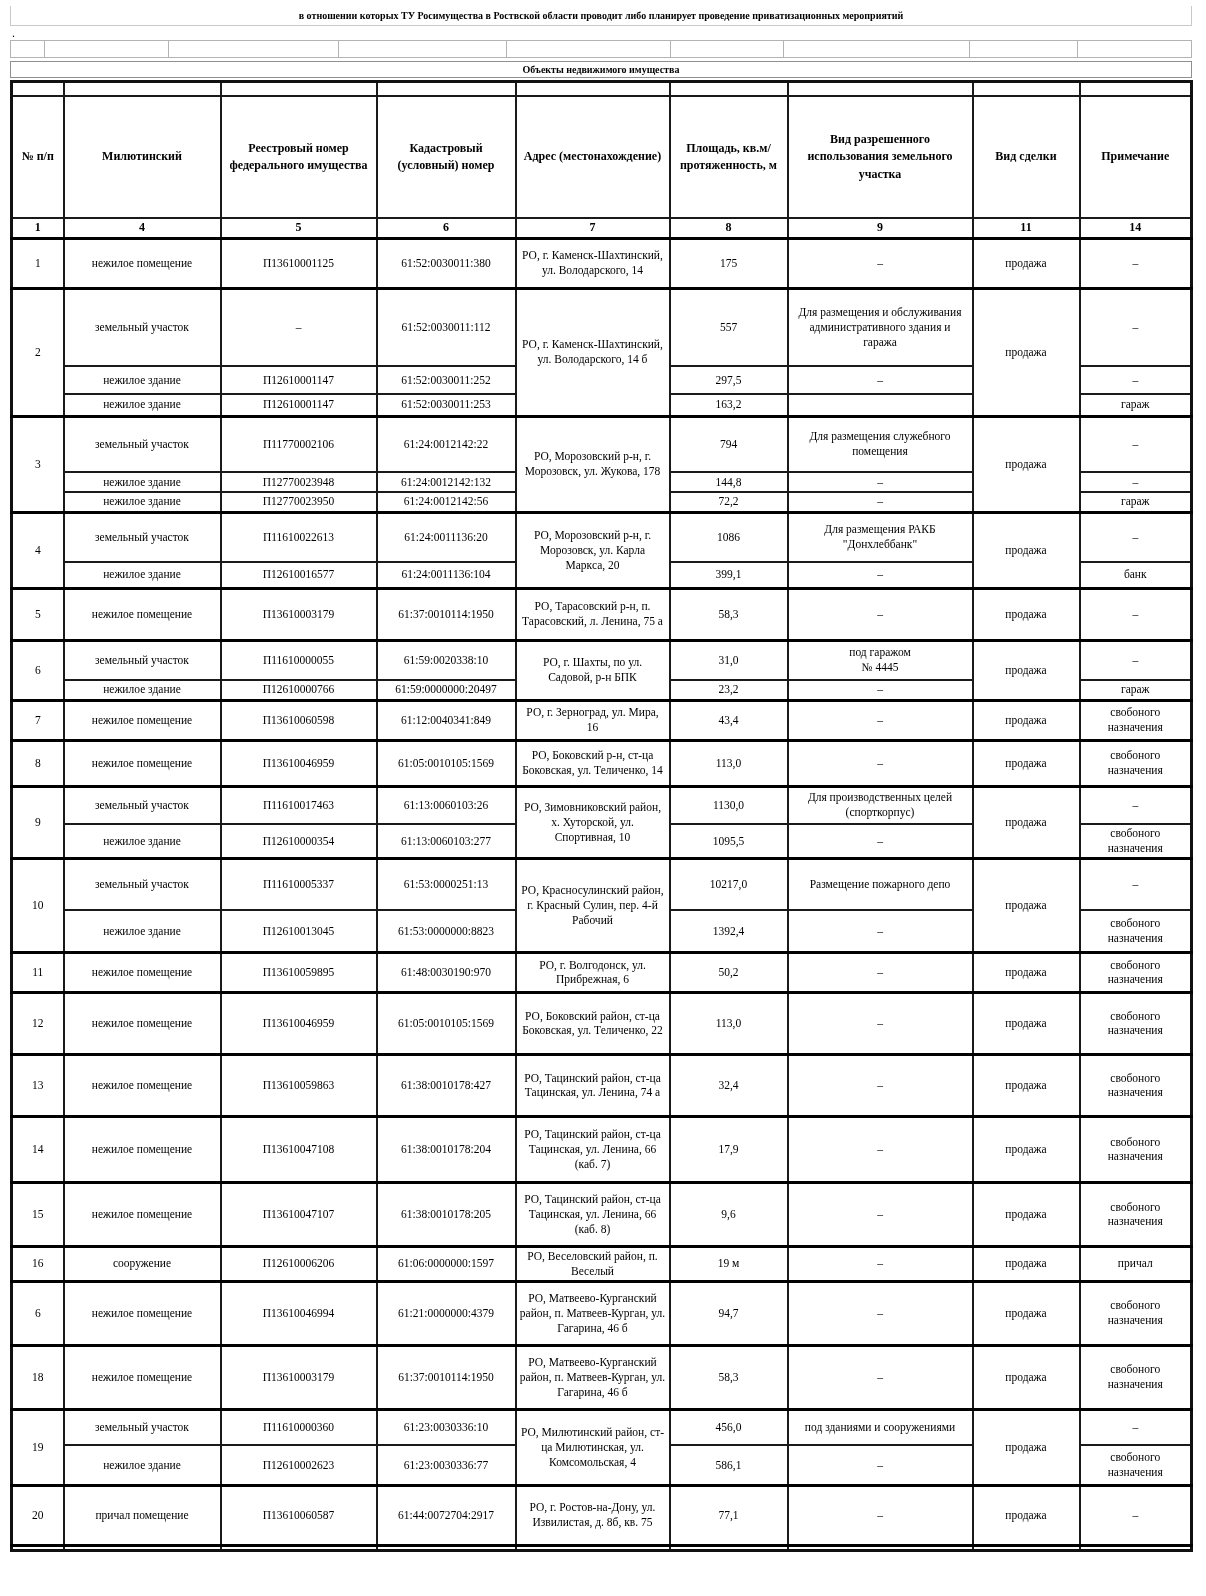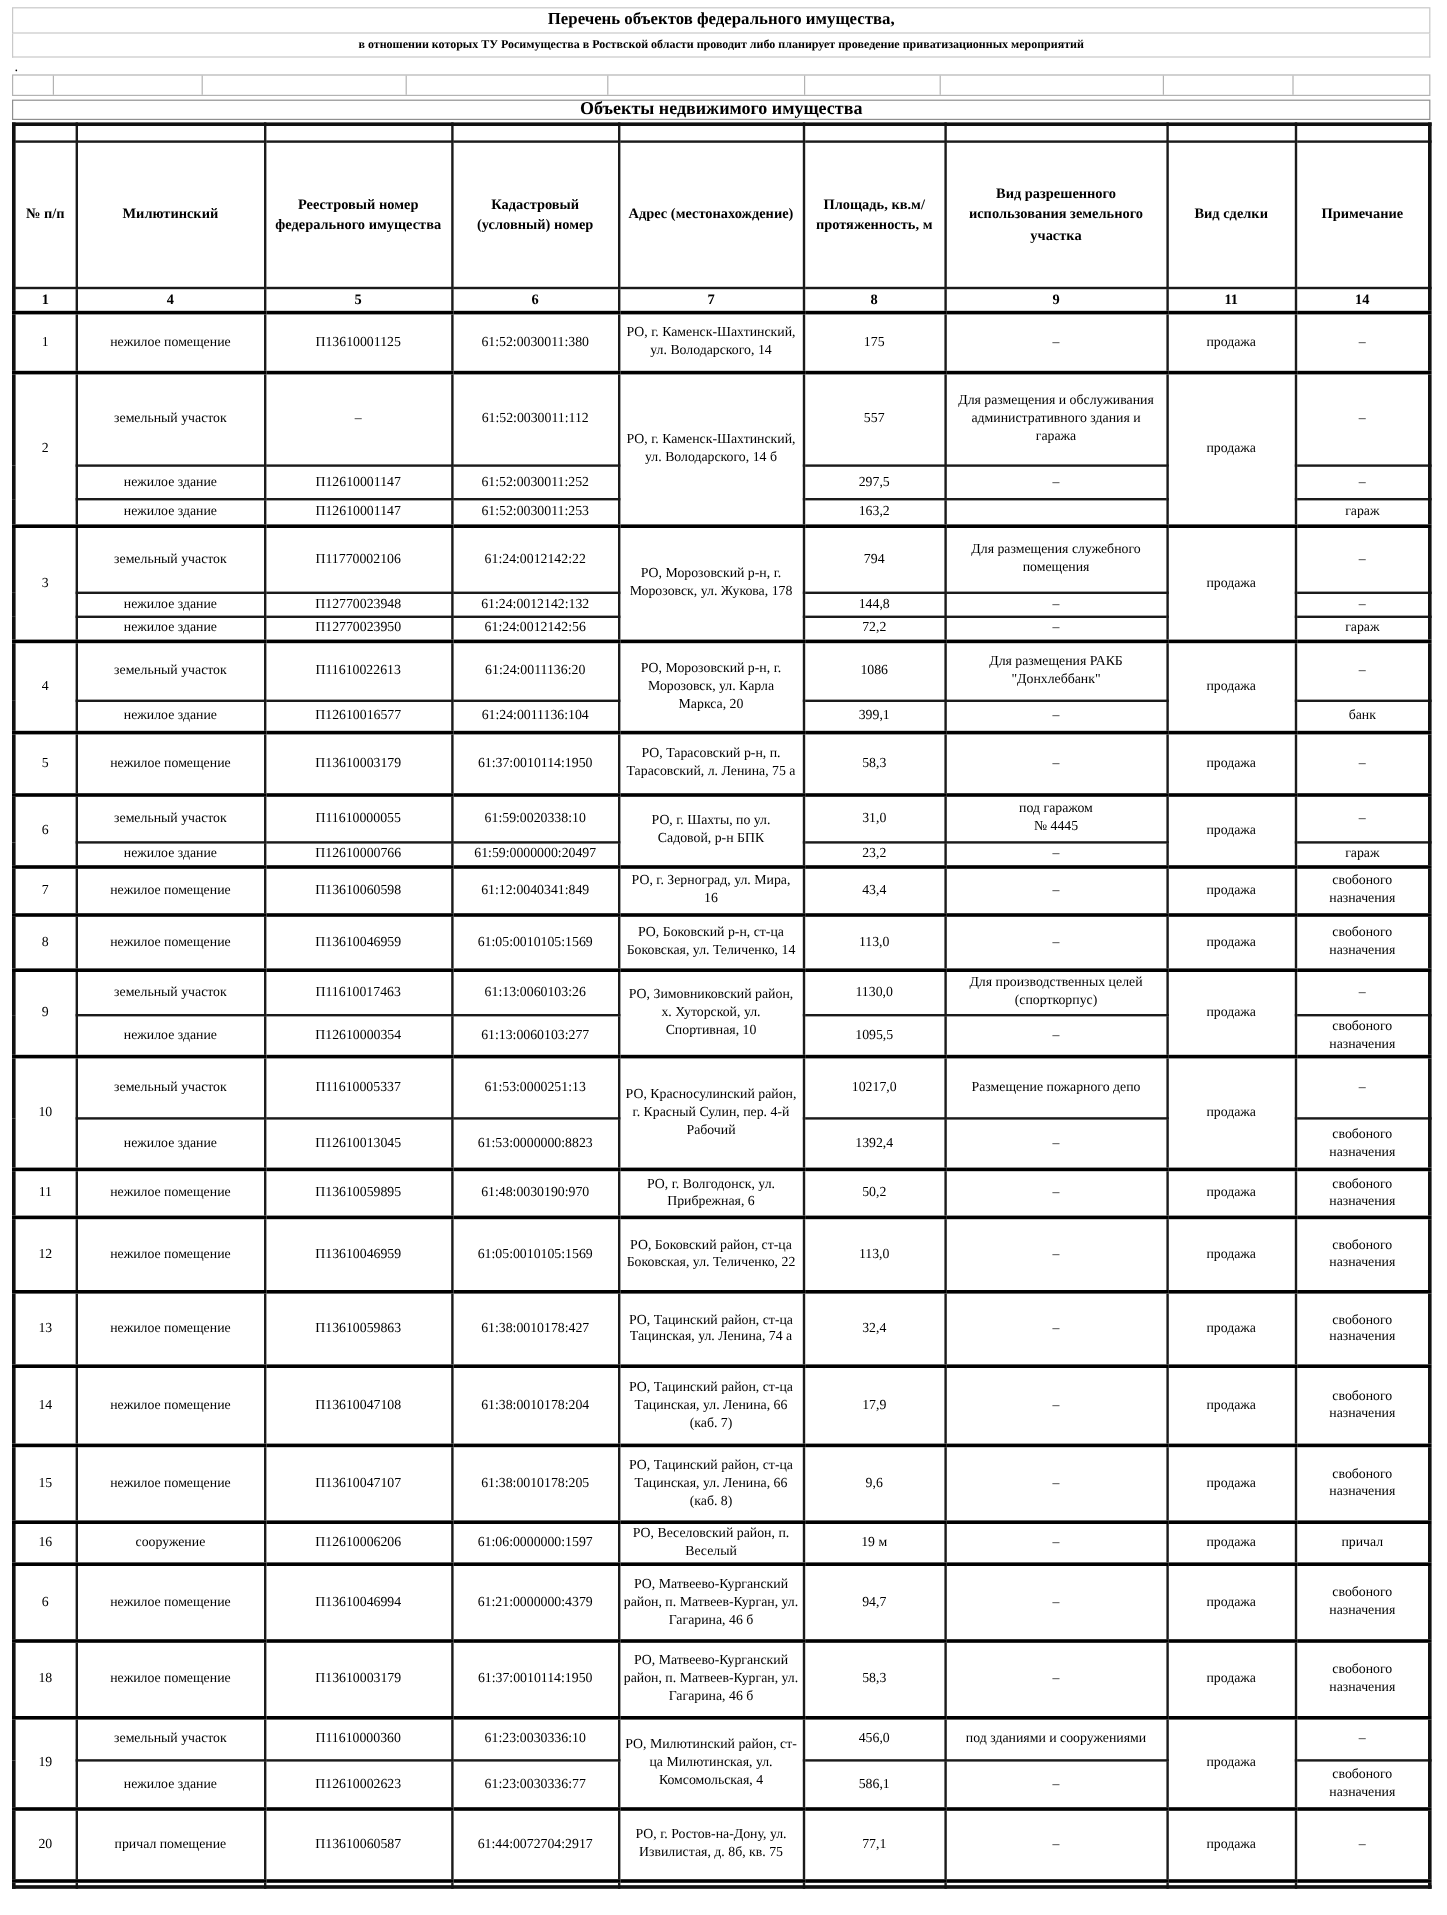--- a/index.html
+++ b/index.html
@@ -17,42 +17,41 @@
     font-size:10px;line-height:19px;height:19px;overflow:hidden;
   }
   .dot-row{height:14px;font-size:12px;line-height:14px;padding-left:2px;}
   .spacer-strip{
     display:flex;height:16px;border:1px solid #b3b3b3;
   }
   .spacer-strip div{border-right:1px solid #b3b3b3;height:100%;box-sizing:border-box;}
   .spacer-strip div:last-child{border-right:none;}
   .section-title{
     margin-top:3px;border:1px solid #8f8f8f;text-align:center;font-weight:bold;
-    font-size:15px;line-height:15px;height:15px;overflow:hidden;
+    font-size:10px;line-height:15px;height:15px;overflow:hidden;
   }
   table.props{
     margin-top:2px;border-collapse:collapse;table-layout:fixed;width:1182px;
     border:3px solid #111;
   }
   table.props td{
     border:2px solid #1a1a1a;text-align:center;vertical-align:middle;
     font-size:11.5px;line-height:1.3;padding:1px 3px;overflow:hidden;
     white-space:pre-line;word-wrap:break-word;
   }
   tr.spacer-row td{height:10px;}
   tr.header-row td{font-weight:bold;font-size:12px;line-height:1.45;}
   tr.numbers-row td{font-weight:bold;font-size:12px;border-bottom:3px solid #000;}
   tr.gs > td{border-top:3px solid #000;}
   tr.partial-row td{height:2px;padding:0;}
 </style>
 </head>
 <body>
 
 <div class="sheet">
-  <div class="doc-title">Перечень объектов федерального имущества,</div>
   <div class="doc-subtitle">в отношении которых ТУ Росимущества в Роствской области проводит либо планирует проведение приватизационных мероприятий</div>
   <div class="dot-row">.</div>
   <div class="spacer-strip">
       <div style="width: 34px;"></div>
       <div style="width: 124px;"></div>
       <div style="width: 170px;"></div>
       <div style="width: 168px;"></div>
       <div style="width: 164px;"></div>
       <div style="width: 113px;"></div>
       <div style="width: 186px;"></div>

